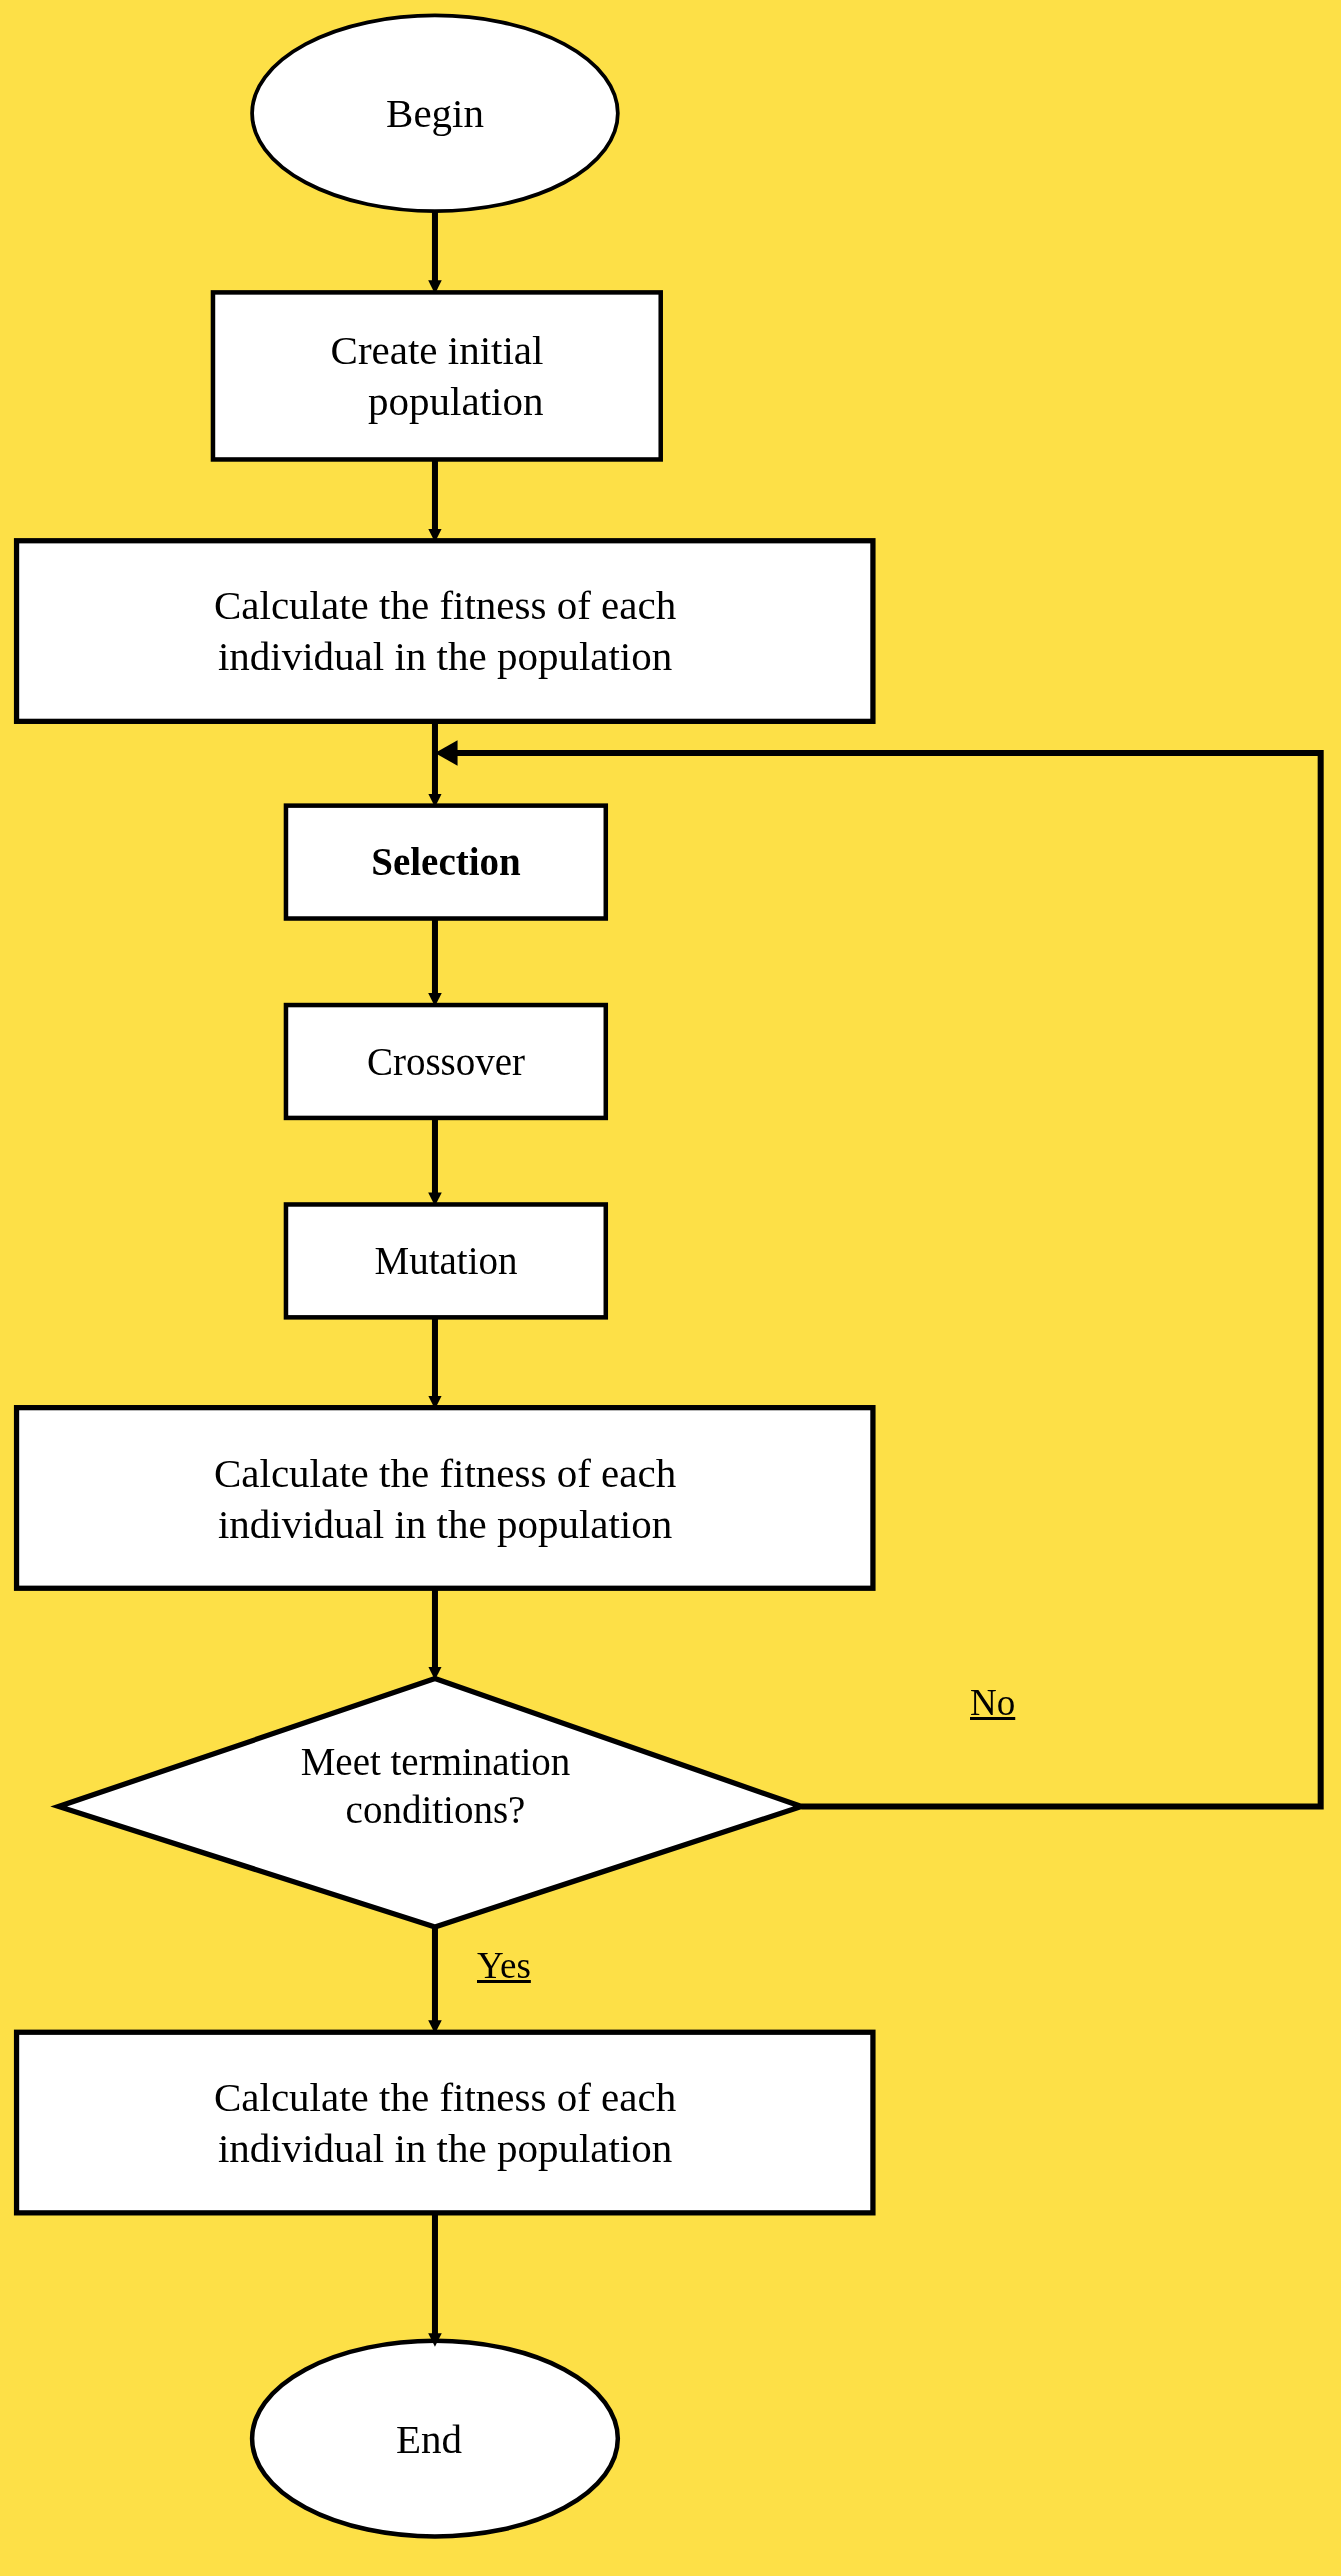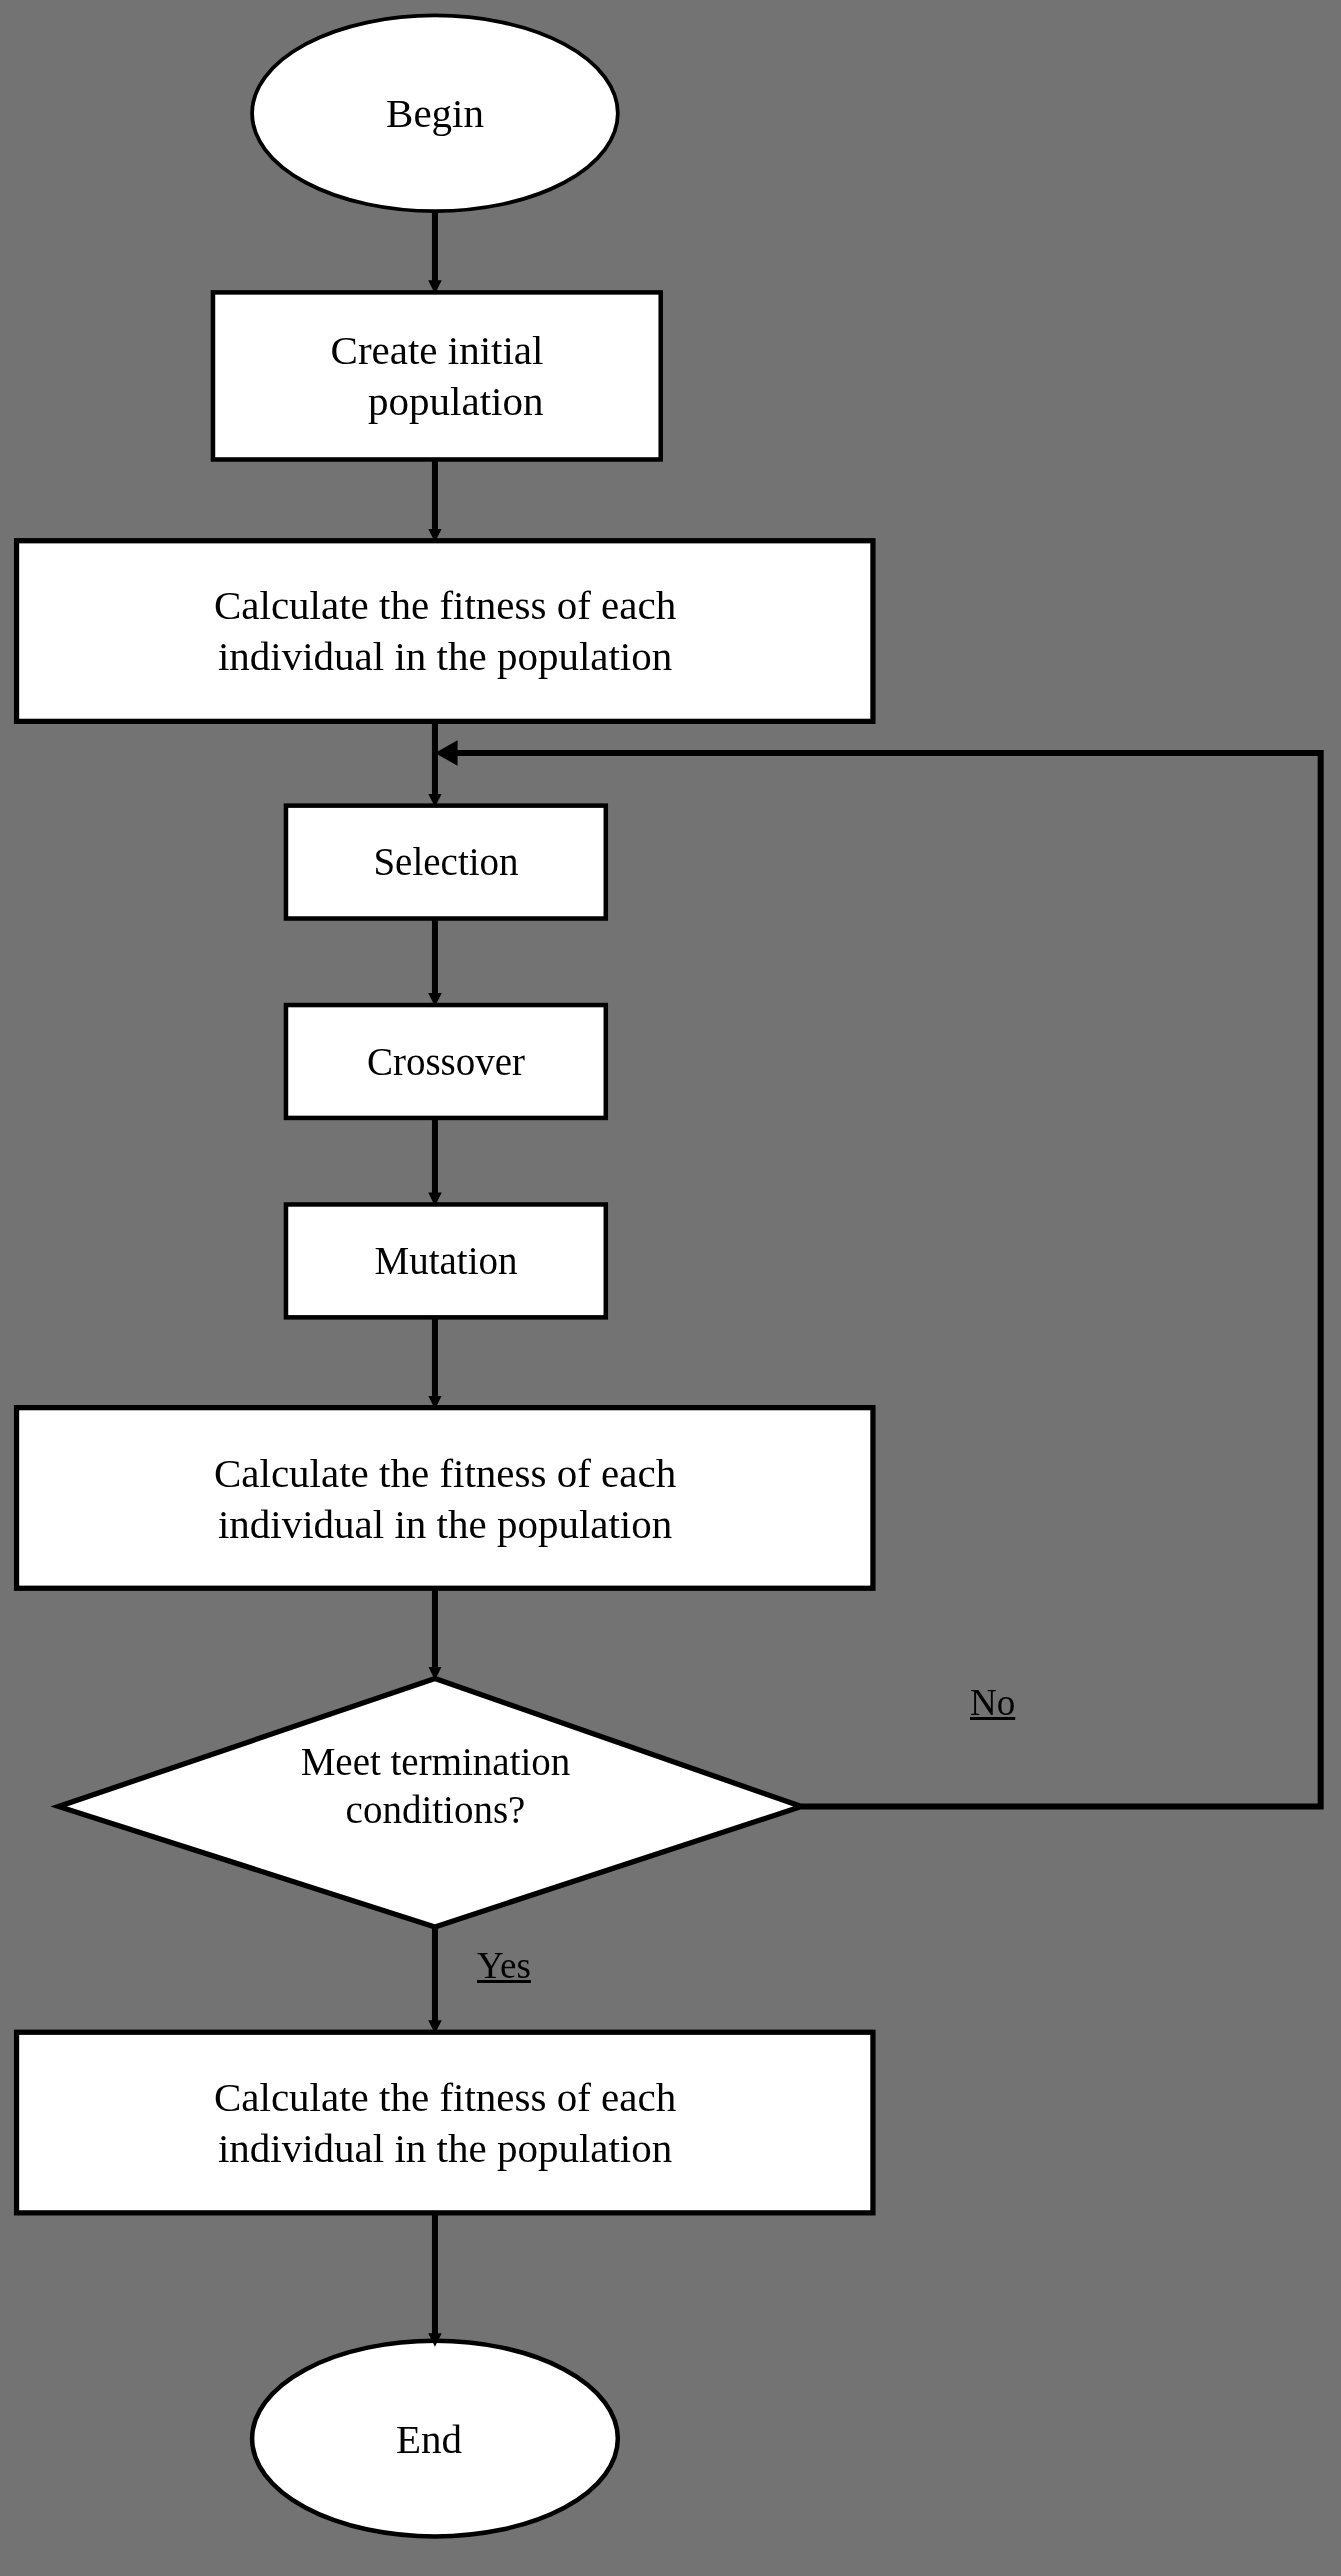--- a/index.html
+++ b/index.html
@@ -8,21 +8,21 @@
     padding: 0;
     background: #ffffff;
   }
   body {
     font-family: "Liberation Serif", "DejaVu Serif", serif;
   }
   #flow-root {
     position: relative;
     width: 1341px;
     height: 2576px;
-    background: #737373;
+    background: #fde047;
     overflow: hidden;
   }
   #flow-svg {
     position: absolute;
     top: 0;
     left: 0;
     width: 1341px;
     height: 2576px;
   }
   .node-label {
@@ -104,21 +104,21 @@
   </svg>
 
   <div class="node-label fs-terminal" style="left:252px; top:15px; width:366px; height:196px;">Begin</div>
 
   <div class="node-label fs-process" style="left:213px; top:292px; width:448px; height:167px;text-align:right;">Create initial
 population</div>
 
   <div class="node-label fs-process" style="left:16.6px; top:540px; width:857px; height:181px;">Calculate the fitness of each
 individual in the population</div>
 
-  <div class="node-label fs-step" style="left:286px; top:805px; width:320px; height:113px;">Selection</div>
+  <div class="node-label fs-step" style="left:286px; top:805px; width:320px; height:113px;font-weight:bold;">Selection</div>
 
   <div class="node-label fs-step" style="left:286px; top:1204px; width:320px; height:113px;">Mutation</div>
 
   <div class="node-label fs-step" style="left:286px; top:1005px; width:320px; height:113px;">Crossover</div>
 
   <div class="node-label fs-process" style="left:16.6px; top:1408px; width:857px; height:181px;">Calculate the fitness of each
 individual in the population</div>
 
   <div class="node-label fs-decision" style="left:172px; top:1710px; width:527px; height:151px;">Meet termination
 conditions?</div>

